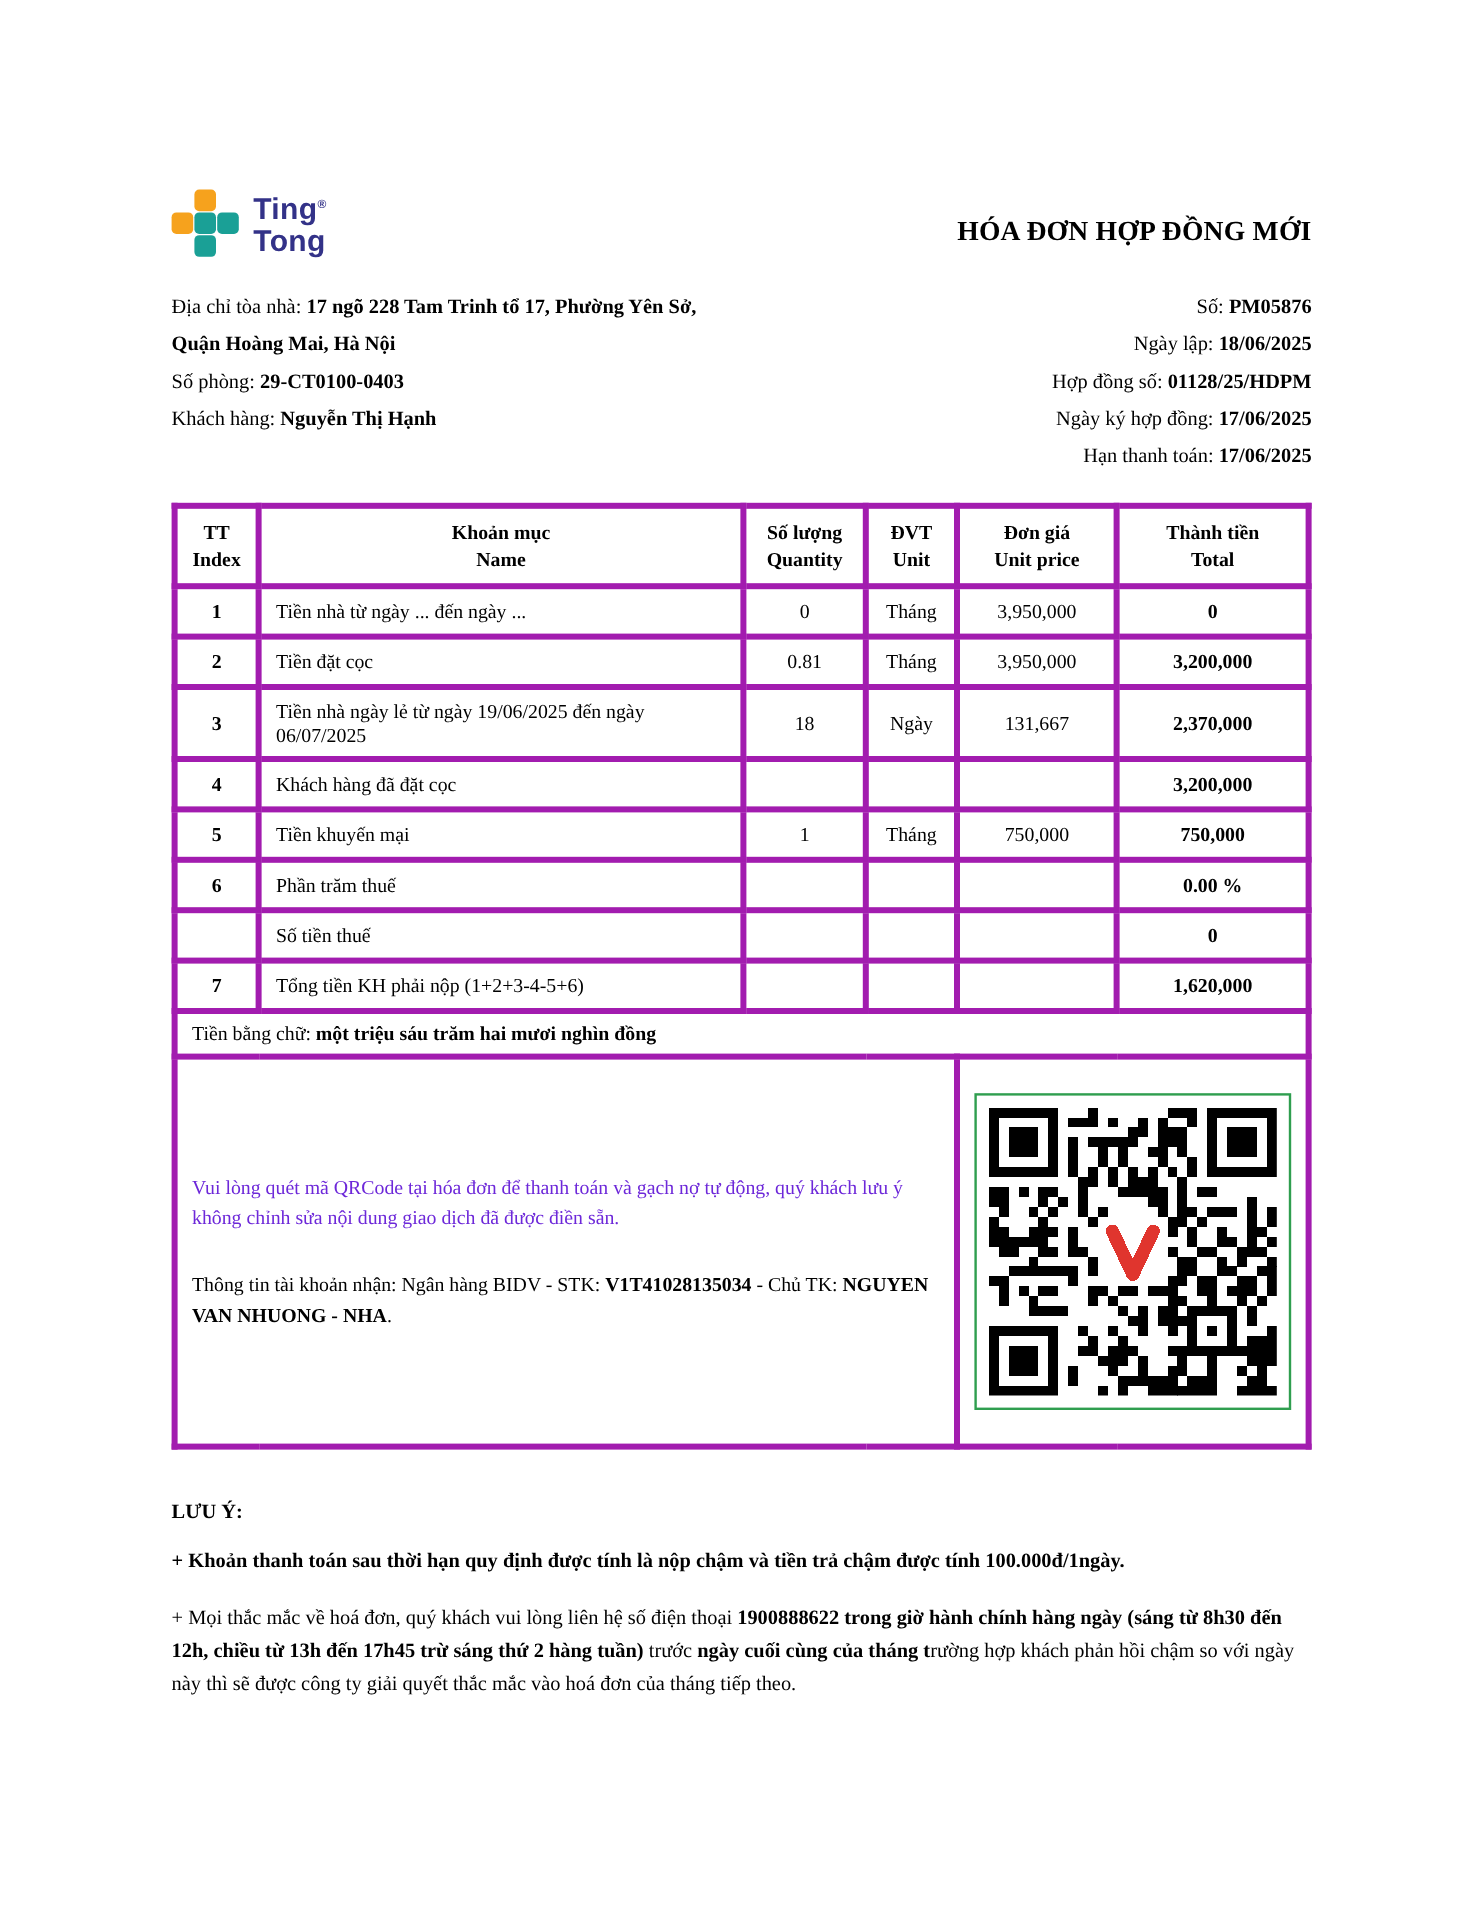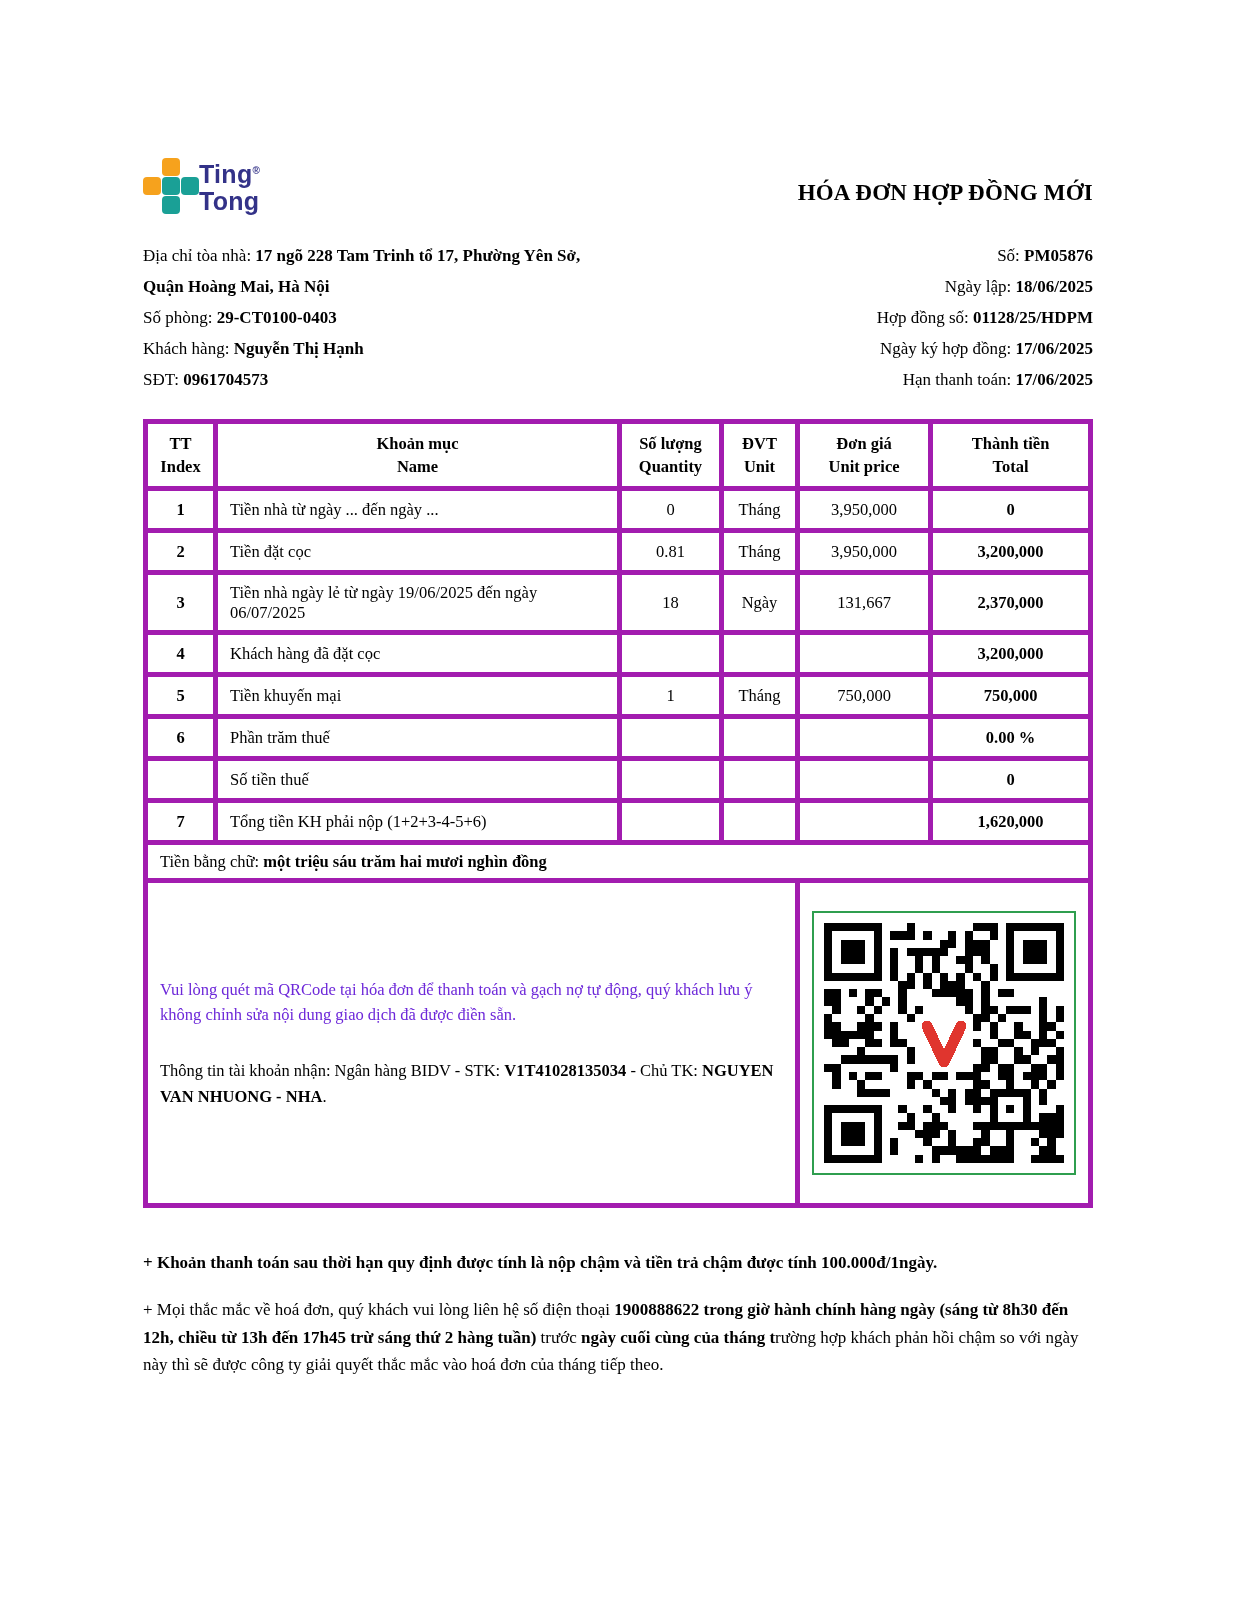--- a/index.html
+++ b/index.html
@@ -2,21 +2,21 @@
 <html lang="vi"><head>
 <meta charset="utf-8">
 <style>
   * { margin:0; padding:0; box-sizing:border-box; }
   html,body { background:#ffffff; }
   body { font-family:"Liberation Serif", serif; color:#000; }
   .page { width:1236px; min-height:1600px; margin:0 auto; background:#fff; padding:158px 143px 40px 143px; }
 
   
   .header { display:flex; justify-content:space-between; align-items:flex-start; }
-  .logo { display:flex; align-items:center; gap:0; }
+  .logo { display:flex; align-items:center; gap:12px; }
   .logo-icon { position:relative; width:56px; height:56px; flex:0 0 auto; }
   .petal { position:absolute; width:18px; height:18px; border-radius:4px; }
   .petal.top    { left:19px; top:0;    background:#f6a21d; }
   .petal.left   { left:0;   top:19px;  background:#f6a21d; }
   .petal.center { left:19px; top:19px; background:#1aa096; }
   .petal.right  { left:38px; top:19px; background:#1aa096; }
   .petal.bottom { left:19px; top:38px; background:#1aa096; }
   .logo-text { font-family:"Liberation Sans", sans-serif; font-weight:700; font-size:25px; line-height:26px; color:#333288; letter-spacing:.3px; }
   .logo-text sup { font-size:10px; vertical-align:super; }
   .doc-title { font-size:23px; font-weight:700; margin-top:22px; letter-spacing:.2px; }
@@ -76,21 +76,20 @@
     </div>
     <div class="doc-title">HÓA ĐƠN HỢP ĐỒNG MỚI</div>
   </div>
 
   <div class="info">
     <div class="info-left">
       <div class="info-line"><span>Địa chỉ tòa nhà: </span><span class="val">17 ngõ 228 Tam Trinh tổ 17, Phường Yên Sở,</span></div>
       <div class="info-line"><span></span><span class="val">Quận Hoàng Mai, Hà Nội</span></div>
       <div class="info-line"><span>Số phòng: </span><span class="val">29-CT0100-0403</span></div>
       <div class="info-line"><span>Khách hàng: </span><span class="val">Nguyễn Thị Hạnh</span></div>
-      <div class="info-line"><span>SĐT: </span><span class="val">0961704573</span></div>
     </div>
     <div class="info-right">
       <div class="info-line"><span>Số: </span><span class="val">PM05876</span></div>
       <div class="info-line"><span>Ngày lập: </span><span class="val">18/06/2025</span></div>
       <div class="info-line"><span>Hợp đồng số: </span><span class="val">01128/25/HDPM</span></div>
       <div class="info-line"><span>Ngày ký hợp đồng: </span><span class="val">17/06/2025</span></div>
       <div class="info-line"><span>Hạn thanh toán: </span><span class="val">17/06/2025</span></div>
     </div>
   </div>
 
@@ -526,19 +525,20 @@
                     <path d="M103 103 L120 139 L137 103" fill="none" stroke="#e0352e" stroke-width="11" stroke-linecap="round" stroke-linejoin="round"></path>
                   </g>
                 </svg></div>
           </div>
         </td>
       </tr>
     </tbody>
   </table>
 
   <div class="notes">
+    <div class="notes-heading">LƯU Ý:</div>
     <div class="note1">+ Khoản thanh toán sau thời hạn quy định được tính là nộp chậm và tiền trả chậm được tính 100.000đ/1ngày.</div>
     <div class="note2">
       <span>+ Mọi thắc mắc về hoá đơn, quý khách vui lòng liên hệ số điện thoại </span><span class="val">1900888622 trong giờ hành chính hàng ngày (sáng từ 8h30 đến 12h, chiều từ 13h đến 17h45 trừ sáng thứ 2 hàng tuần)</span><span> trước </span><span class="val">ngày cuối cùng của tháng t</span><span>rường hợp khách phản hồi chậm so với ngày này thì sẽ được công ty giải quyết thắc mắc vào hoá đơn của tháng tiếp theo.</span>
     </div>
   </div>
 
 </div>
 
 </body></html>

